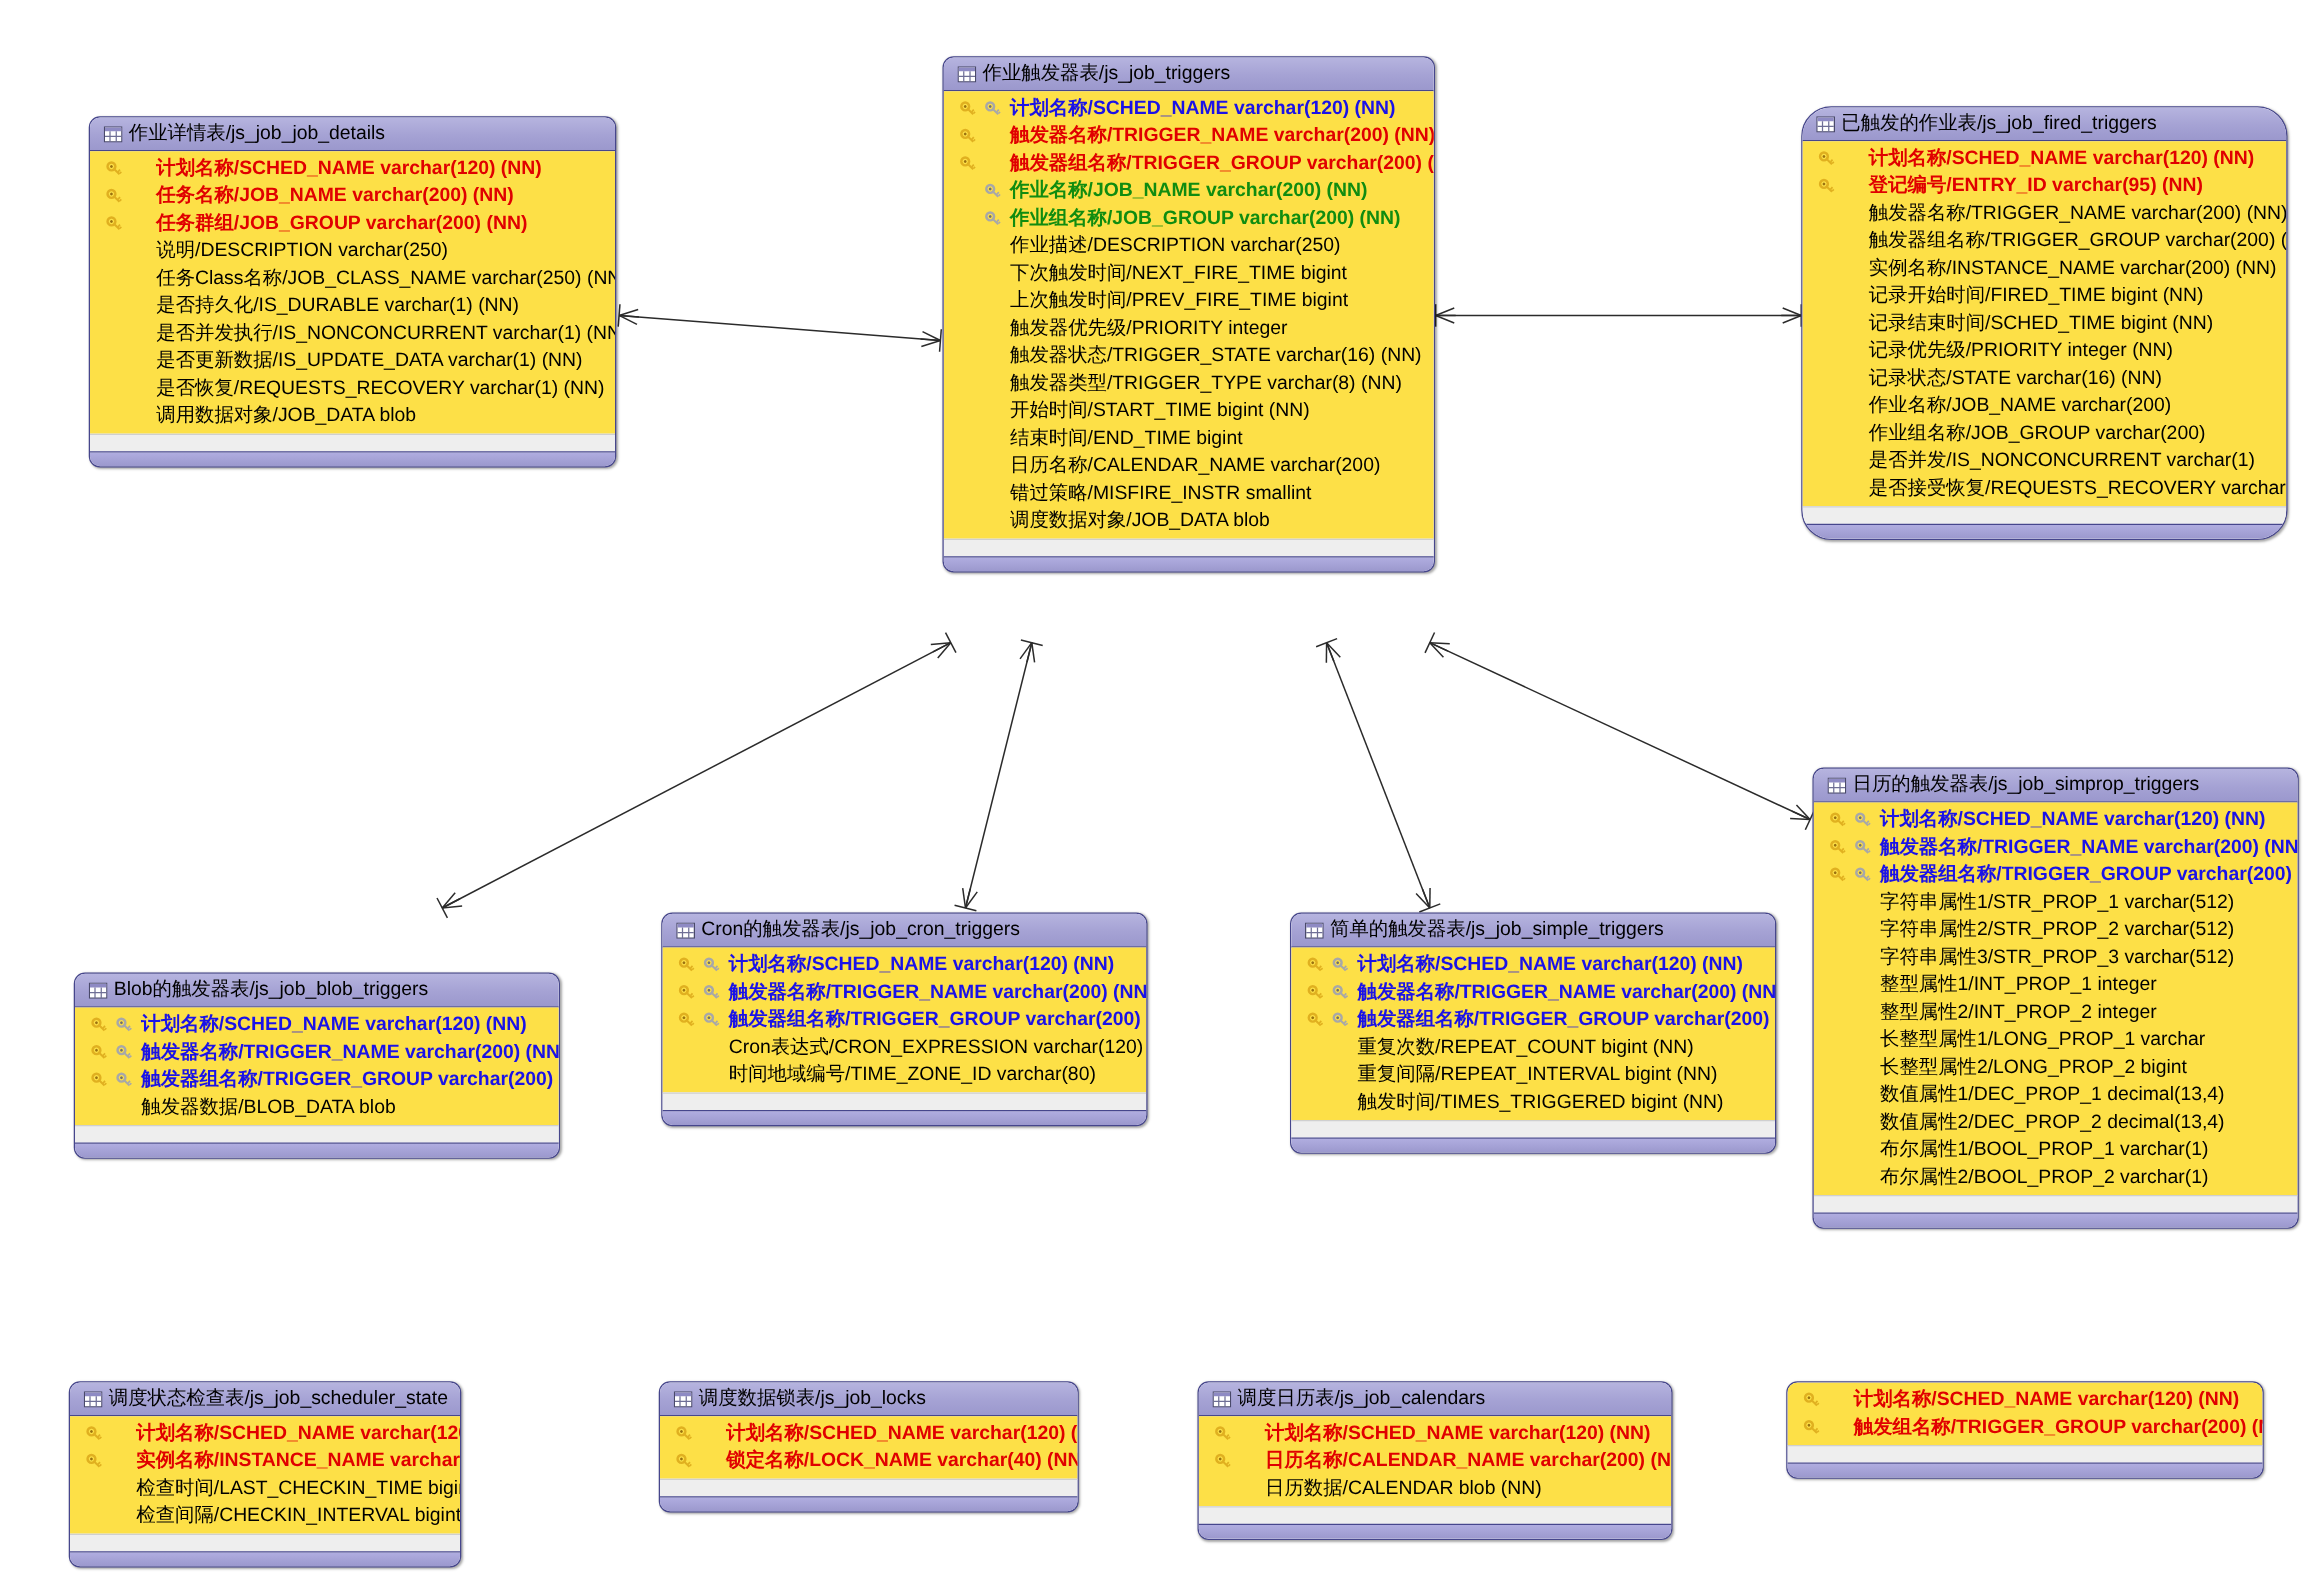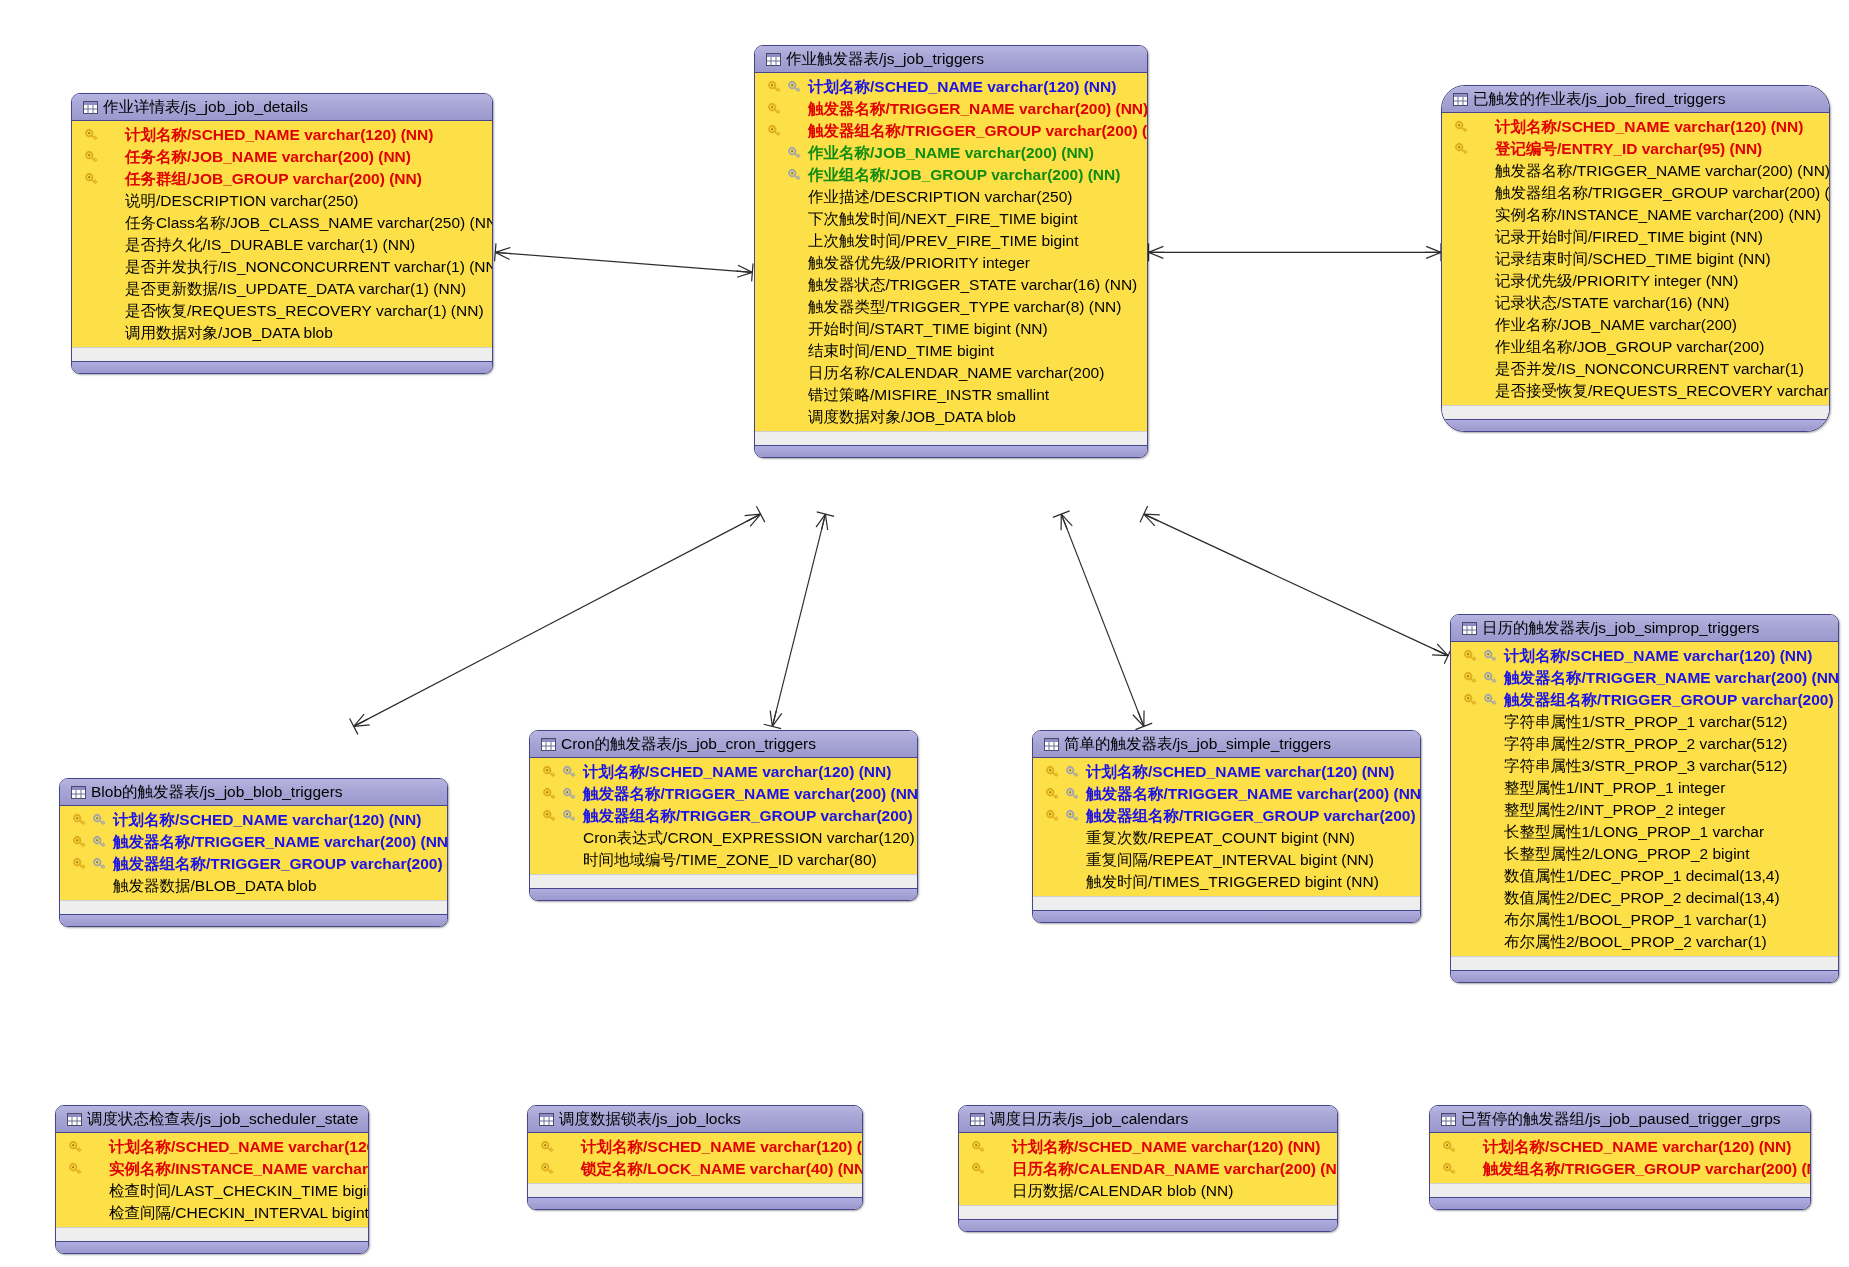--- a/index.html
+++ b/index.html
@@ -1095,32 +1095,20 @@
         <div class="attr attr-plain">
           <span class="keyslot"></span>
           <span class="keyslot"></span>
           <span class="attr-text">日历数据/CALENDAR blob (NN)</span>
         </div>
       </div>
       <div class="entity-footer"></div>
       <div class="entity-bottombar"></div>
     </div>
     <div class="entity" style="left: 1429px; top: 1105px; width: 382px;">
-      <div class="entity-header">
-        <span>
-          <svg class="tbl-icon" viewBox="0 0 15 13" xmlns="http://www.w3.org/2000/svg">
-            <rect x="0.5" y="0.5" width="14" height="12" fill="#ffffff" stroke="#4a4a6a" stroke-width="1"></rect>
-            <rect x="1" y="1" width="13" height="3" fill="#8e8ac4"></rect>
-            <line x1="5" y1="4" x2="5" y2="12.5" stroke="#6f6f96" stroke-width="1"></line>
-            <line x1="10" y1="4" x2="10" y2="12.5" stroke="#6f6f96" stroke-width="1"></line>
-            <line x1="1" y1="8" x2="14" y2="8" stroke="#6f6f96" stroke-width="1"></line>
-          </svg>
-        </span>
-        <span class="entity-title">已暂停的触发器组/js_job_paused_trigger_grps</span>
-      </div>
       <div class="entity-body">
         <div class="attr attr-pk">
           <span class="keyslot">
             <svg class="key-svg" viewBox="0 0 15 15" xmlns="http://www.w3.org/2000/svg">
               <g transform="rotate(-45 7.5 7.5)">
                 <circle cx="7.5" cy="4.2" r="3.1" fill="none" stroke="#e0b020" stroke-width="2"></circle>
                 <circle cx="7.5" cy="4.2" r="1.1" fill="#9a7210"></circle>
                 <rect x="6.8" y="6.8" width="1.6" height="6.4" fill="#e0b020"></rect>
                 <rect x="8.2" y="10.2" width="2.3" height="1.4" fill="#e0b020"></rect>
                 <rect x="8.2" y="12.2" width="1.8" height="1.3" fill="#e0b020"></rect>

